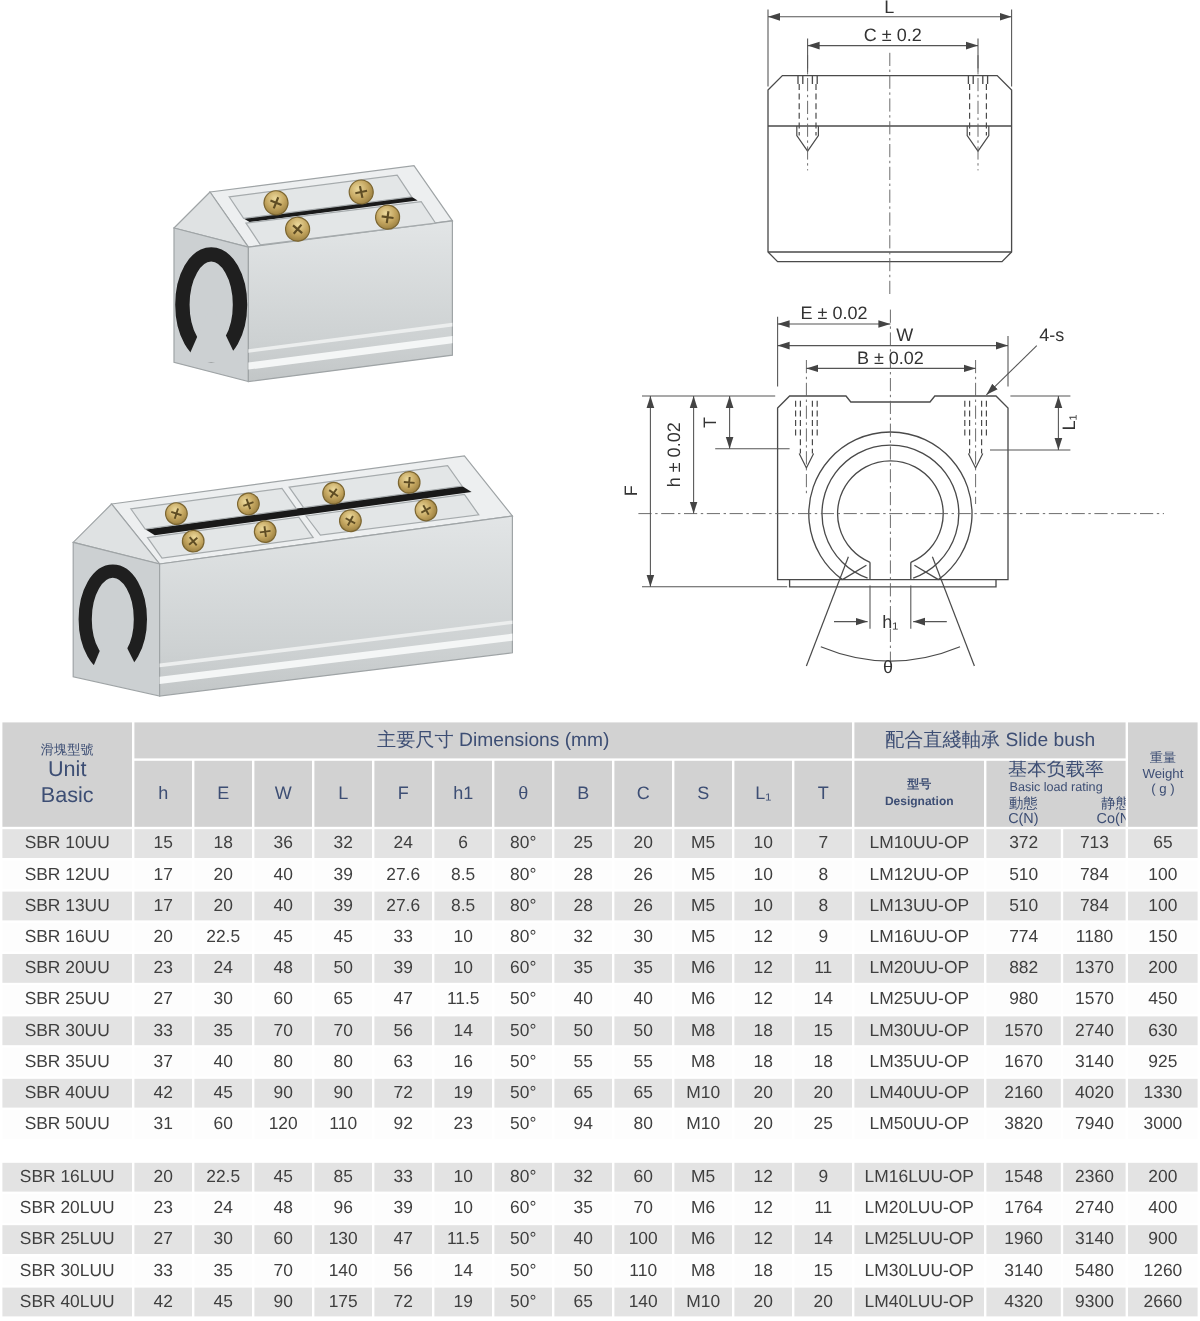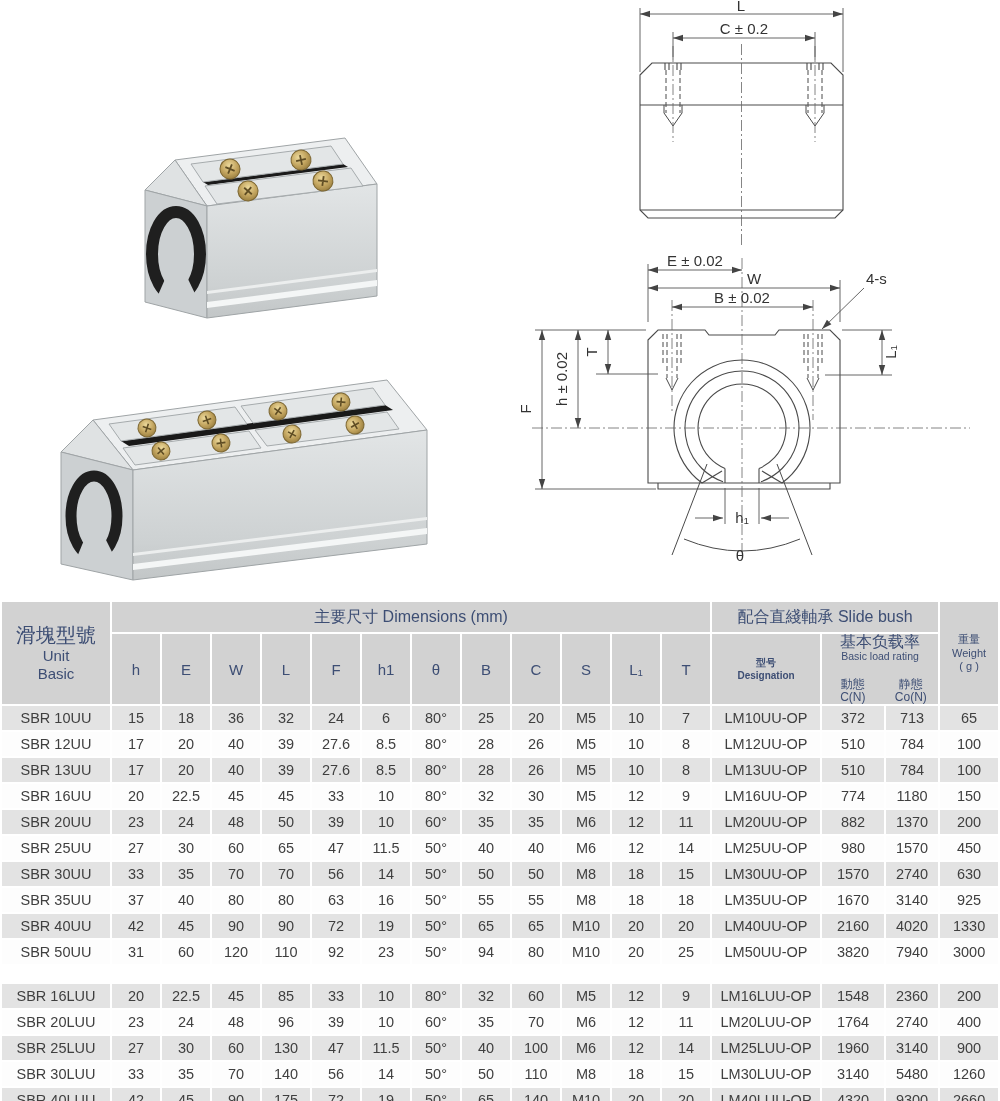--- a/index.html
+++ b/index.html
@@ -8,29 +8,29 @@
   svg text{font-family:"Liberation Sans","DejaVu Sans",sans-serif;fill:#333;font-size:15px;}
   .photo{position:absolute;}
   .drawing{position:absolute;}
   
   table.spec{position:absolute;top:600px;left:0;width:1000px;border-collapse:separate;
              border-spacing:2px;table-layout:fixed;}
   table.spec th,table.spec td{padding:0;margin:0;text-align:center;vertical-align:middle;
              font-weight:normal;overflow:hidden;white-space:nowrap;}
   .hdr{background:#d2d2d2;color:#3d4e74;}
   tr.grp th{height:30px;font-size:16px;}
-  th.unit div{line-height:1.15;font-size:20px;}
-  th.unit div:nth-child(2),th.unit div:nth-child(3){font-size:15px;}
+  th.unit div{line-height:1.15;font-size:11px;}
+  th.unit div:nth-child(2),th.unit div:nth-child(3){font-size:18px;}
   th.weight div{line-height:1.2;font-size:11px;}
   tr.sub th{height:54px;font-size:15px;}
   th.desig div{line-height:1.35;font-size:10px;font-weight:bold;}
   th.load{font-size:11px;}
   .lr-zh{font-size:16px;line-height:1.05;}
   .lr-en{font-size:10.5px;line-height:1.05;}
-  .lr-grid{display:grid;grid-template-columns:53% 47%;margin-top:16px;}
+  .lr-grid{display:grid;grid-template-columns:53% 47%;margin-top:1px;gap:19px;}
   .lr-grid div{line-height:1.1;font-size:12px;}
   tbody td{height:24px;font-size:14.5px;color:#3f3f3f;background:#fdfdfd;}
   tbody tr.g td{background:#e3e3e3;}
   tbody tr.spacer td{background:transparent;height:16px;}
 </style>
 </head>
 <body>
 
 <div class="page">
 

